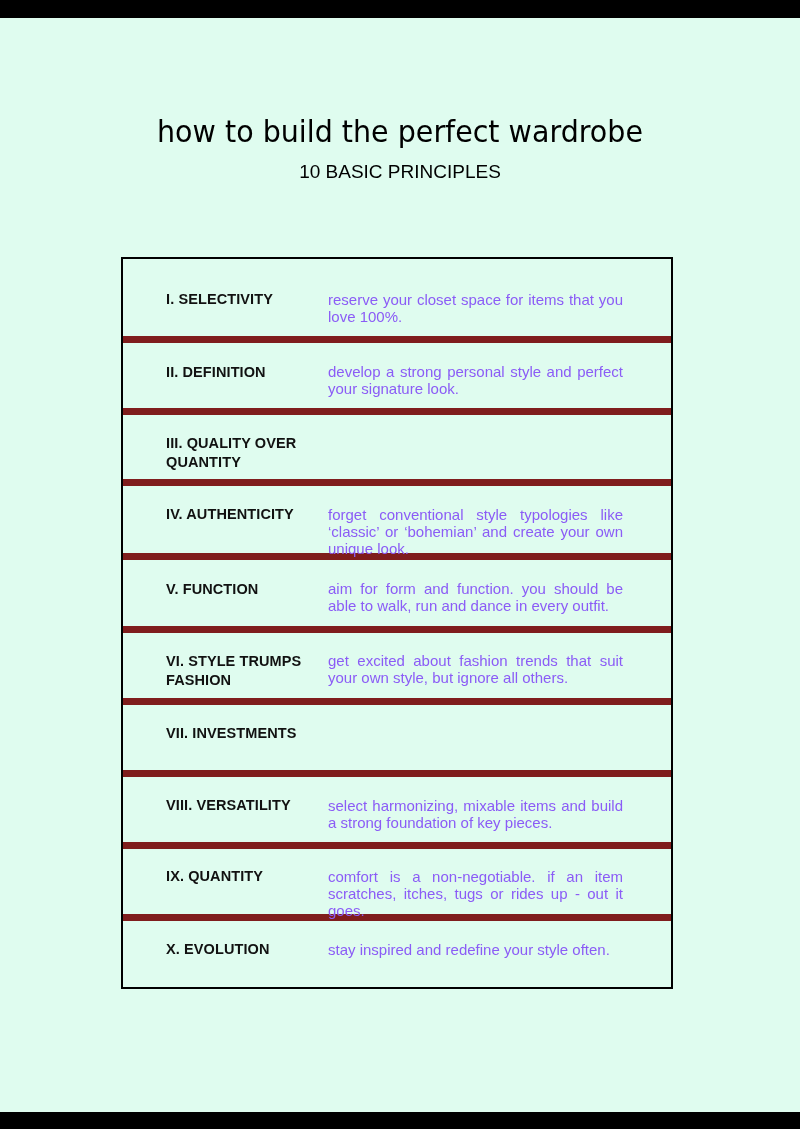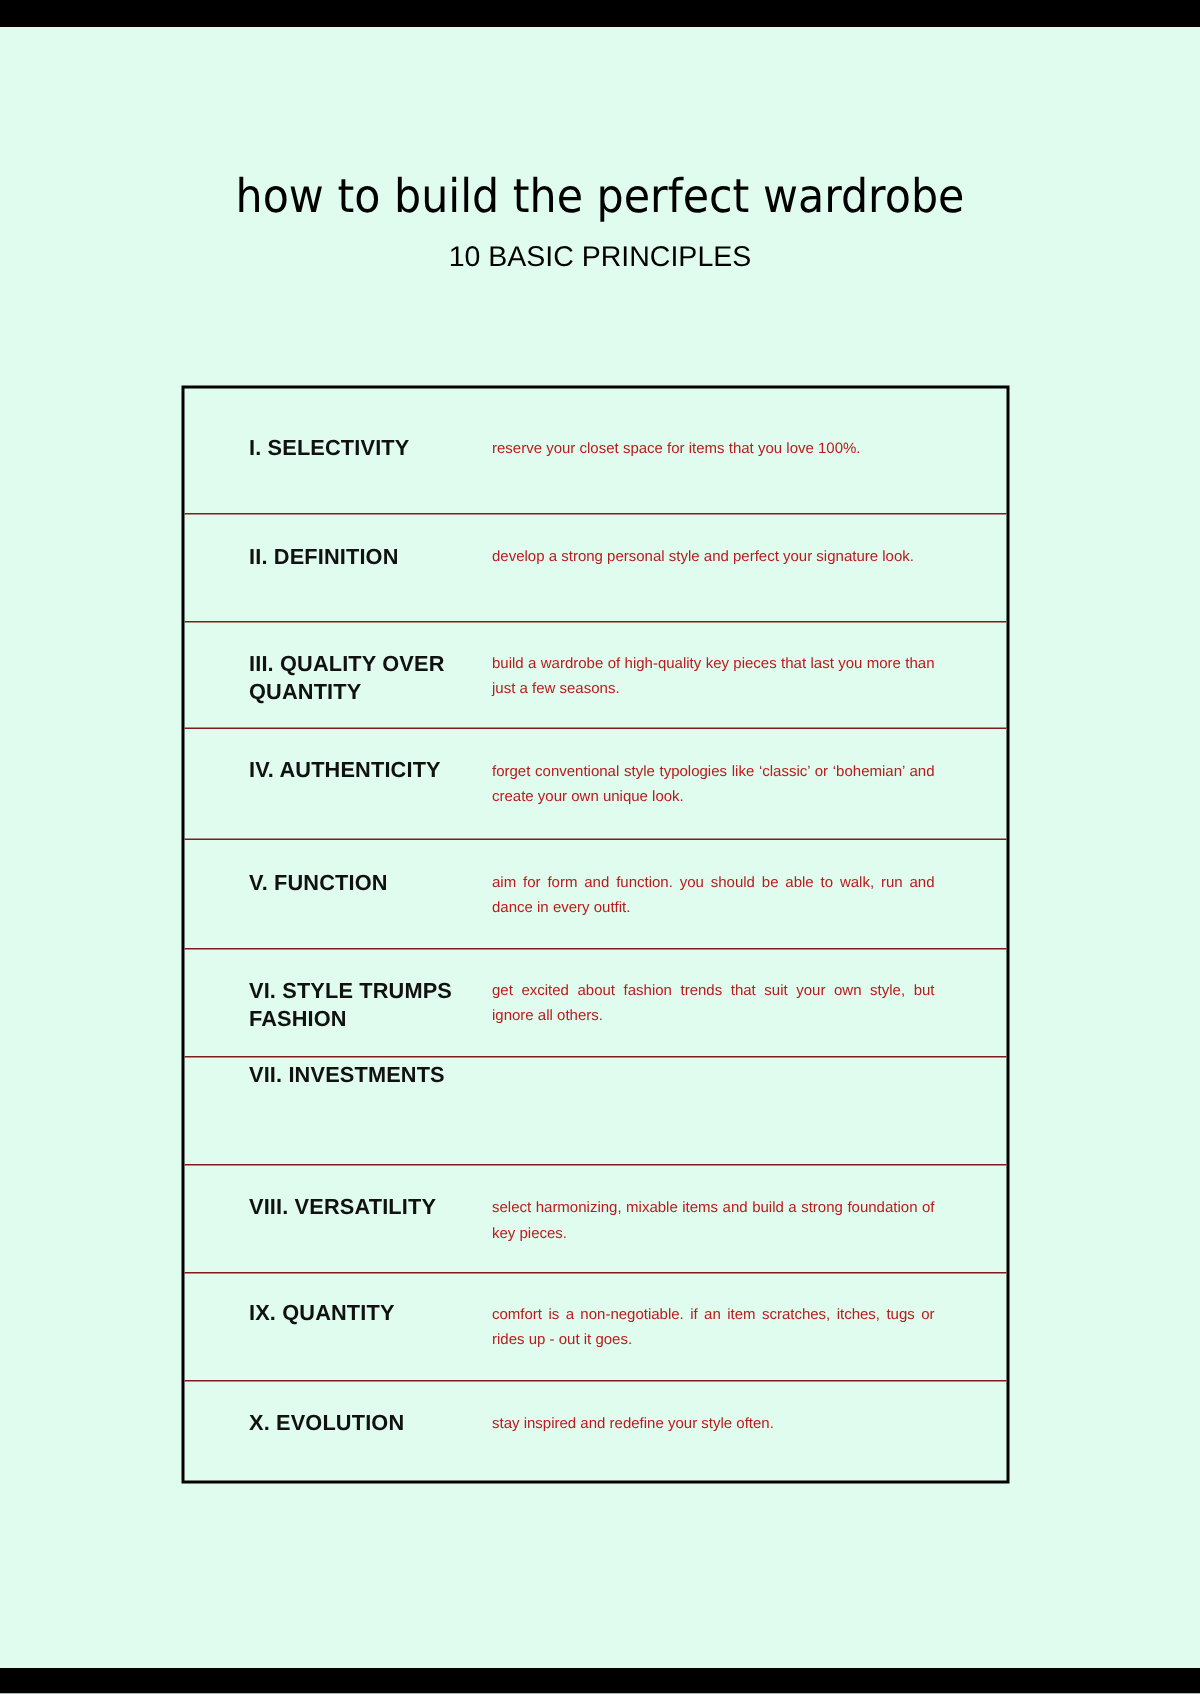--- a/index.html
+++ b/index.html
@@ -19,31 +19,31 @@
     }
     .subtitle {
       position: absolute; left: 0; width: 800px; top: 161px; text-align: center;
       font-size: 19px; color: #000; letter-spacing: 0px;
     }
     .table {
       position: absolute; left: 121px; top: 257px; width: 548px; height: 728px;
       border: 2px solid #000;
     }
     .row {
-      position: relative; border-bottom: 1px solid #7f1d1d; box-sizing: border-box;
+      position: relative; border-bottom: 7px solid #7f1d1d; box-sizing: border-box;
     }
     .row:last-child { border-bottom: none; }
     .row .name {
       position: absolute; left: 43px; width: 140px;
       font-size: 14.5px; font-weight: bold; line-height: 19px; color: #111;
       letter-spacing: 0.1px;
     }
     .row .desc {
       position: absolute; left: 205px; width: 295px;
-      font-size: 10px; line-height: 17px; color: #b91c1c; text-align: justify;
+      font-size: 15px; line-height: 17px; color: #8b5cf6; text-align: justify;
     }
     .u { }
   </style>
 </head>
 <body>
 
 <div class="bar-top"></div>
 
 <h1 class="title">how to build the perfect wardrobe</h1>
 <div class="subtitle">10 BASIC PRINCIPLES</div>
@@ -52,36 +52,35 @@
   <div class="row" style="height:84px">
     <div class="name" style="top:31px">I. SELECTIVITY</div>
     <div class="desc" style="top:32px">reserve your closet space for items that you love 100%.</div>
   </div>
   <div class="row" style="height:72px">
     <div class="name" style="top:20px">II. DEFINITION</div>
     <div class="desc" style="top:20px">develop a strong personal style and perfect your signature look.</div>
   </div>
   <div class="row" style="height:71px">
     <div class="name" style="top:19px">III. QUALITY OVER QUANTITY</div>
-    <div class="desc" style="top:19px">build a wardrobe of high-quality key pieces that last you more than just a few seasons.</div>
   </div>
   <div class="row" style="height:74px">
     <div class="name" style="top:19px">IV. AUTHENTICITY</div>
     <div class="desc" style="top:20px">forget conventional style typologies like ‘classic’ or ‘bohemian’ and create your own unique look.</div>
   </div>
   <div class="row" style="height:73px">
     <div class="name" style="top:20px">V. FUNCTION</div>
     <div class="desc" style="top:20px"><span>aim for form </span><span class="u">and</span><span> function. you should be able to walk, run and dance in every outfit.</span></div>
   </div>
   <div class="row" style="height:72px">
     <div class="name" style="top:19px">VI. STYLE TRUMPS FASHION</div>
     <div class="desc" style="top:19px">get excited about fashion trends that suit your own style, but ignore all others.</div>
   </div>
   <div class="row" style="height:72px">
-    <div class="name" style="top:3px">VII. INVESTMENTS</div>
+    <div class="name" style="top:19px">VII. INVESTMENTS</div>
   </div>
   <div class="row" style="height:72px">
     <div class="name" style="top:19px">VIII. VERSATILITY</div>
     <div class="desc" style="top:20px">select harmonizing, mixable items and build a strong foundation of key pieces.</div>
   </div>
   <div class="row" style="height:72px">
     <div class="name" style="top:18px">IX. QUANTITY</div>
     <div class="desc" style="top:19px">comfort is a non-negotiable. if an item scratches, itches, tugs or rides up - out it goes.</div>
   </div>
   <div class="row" style="height:66px">

